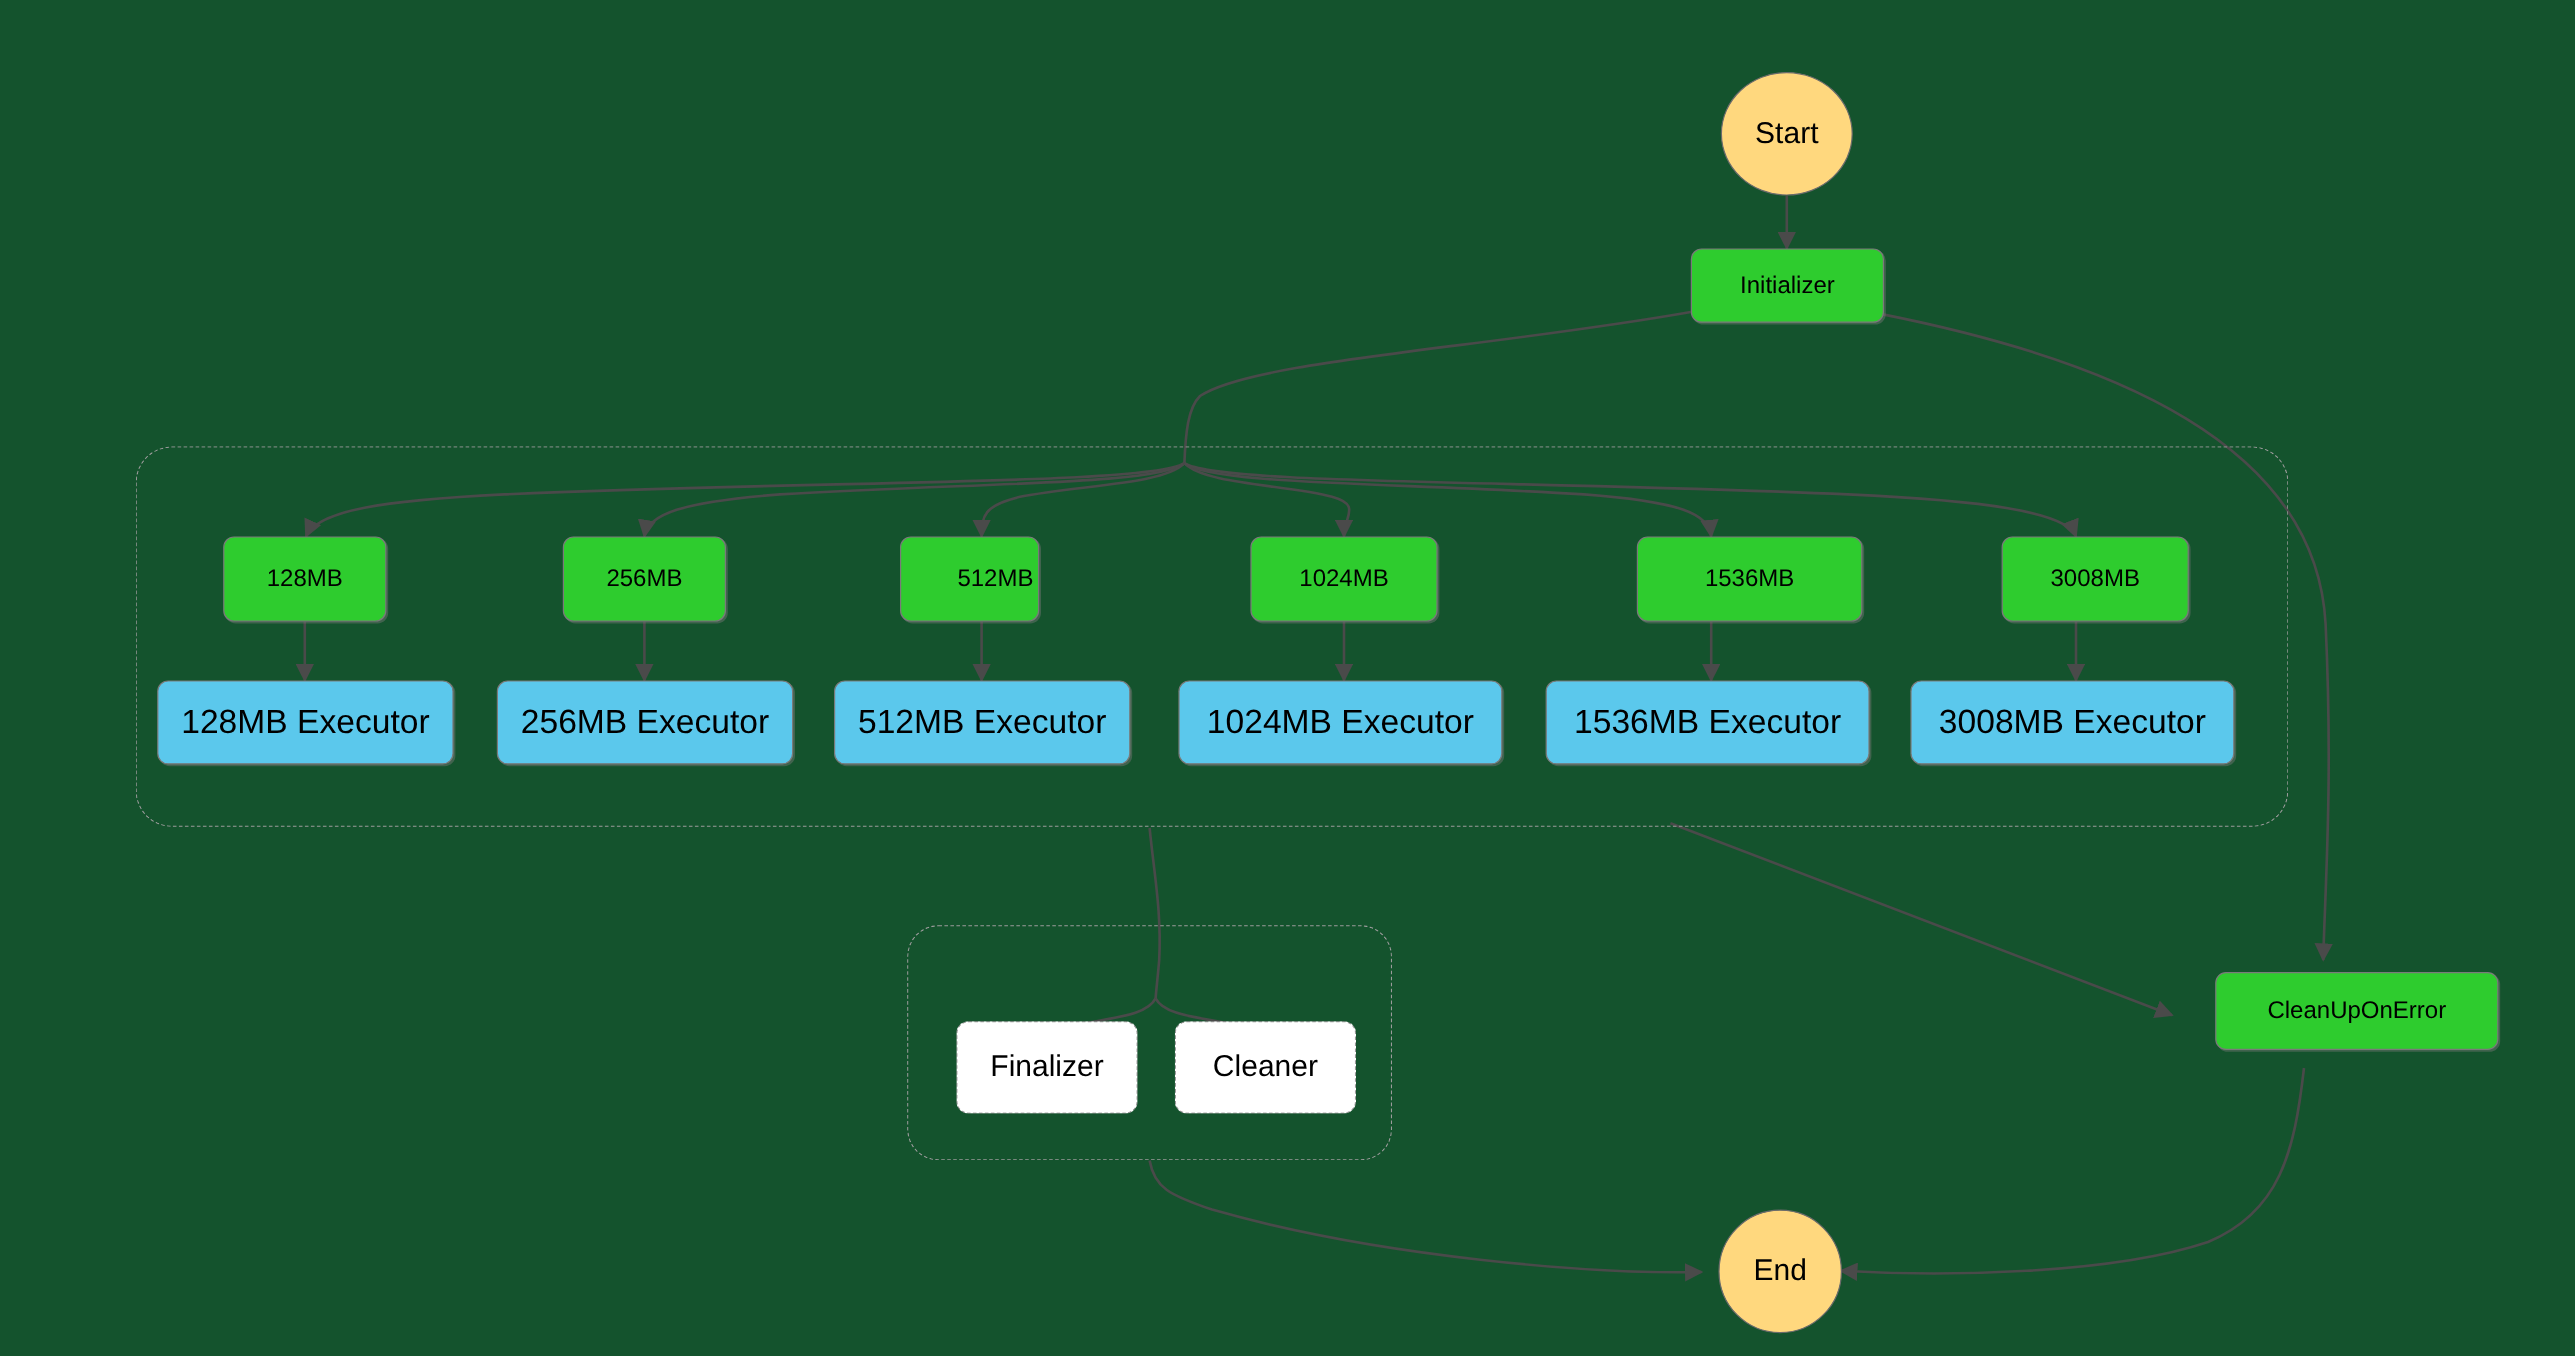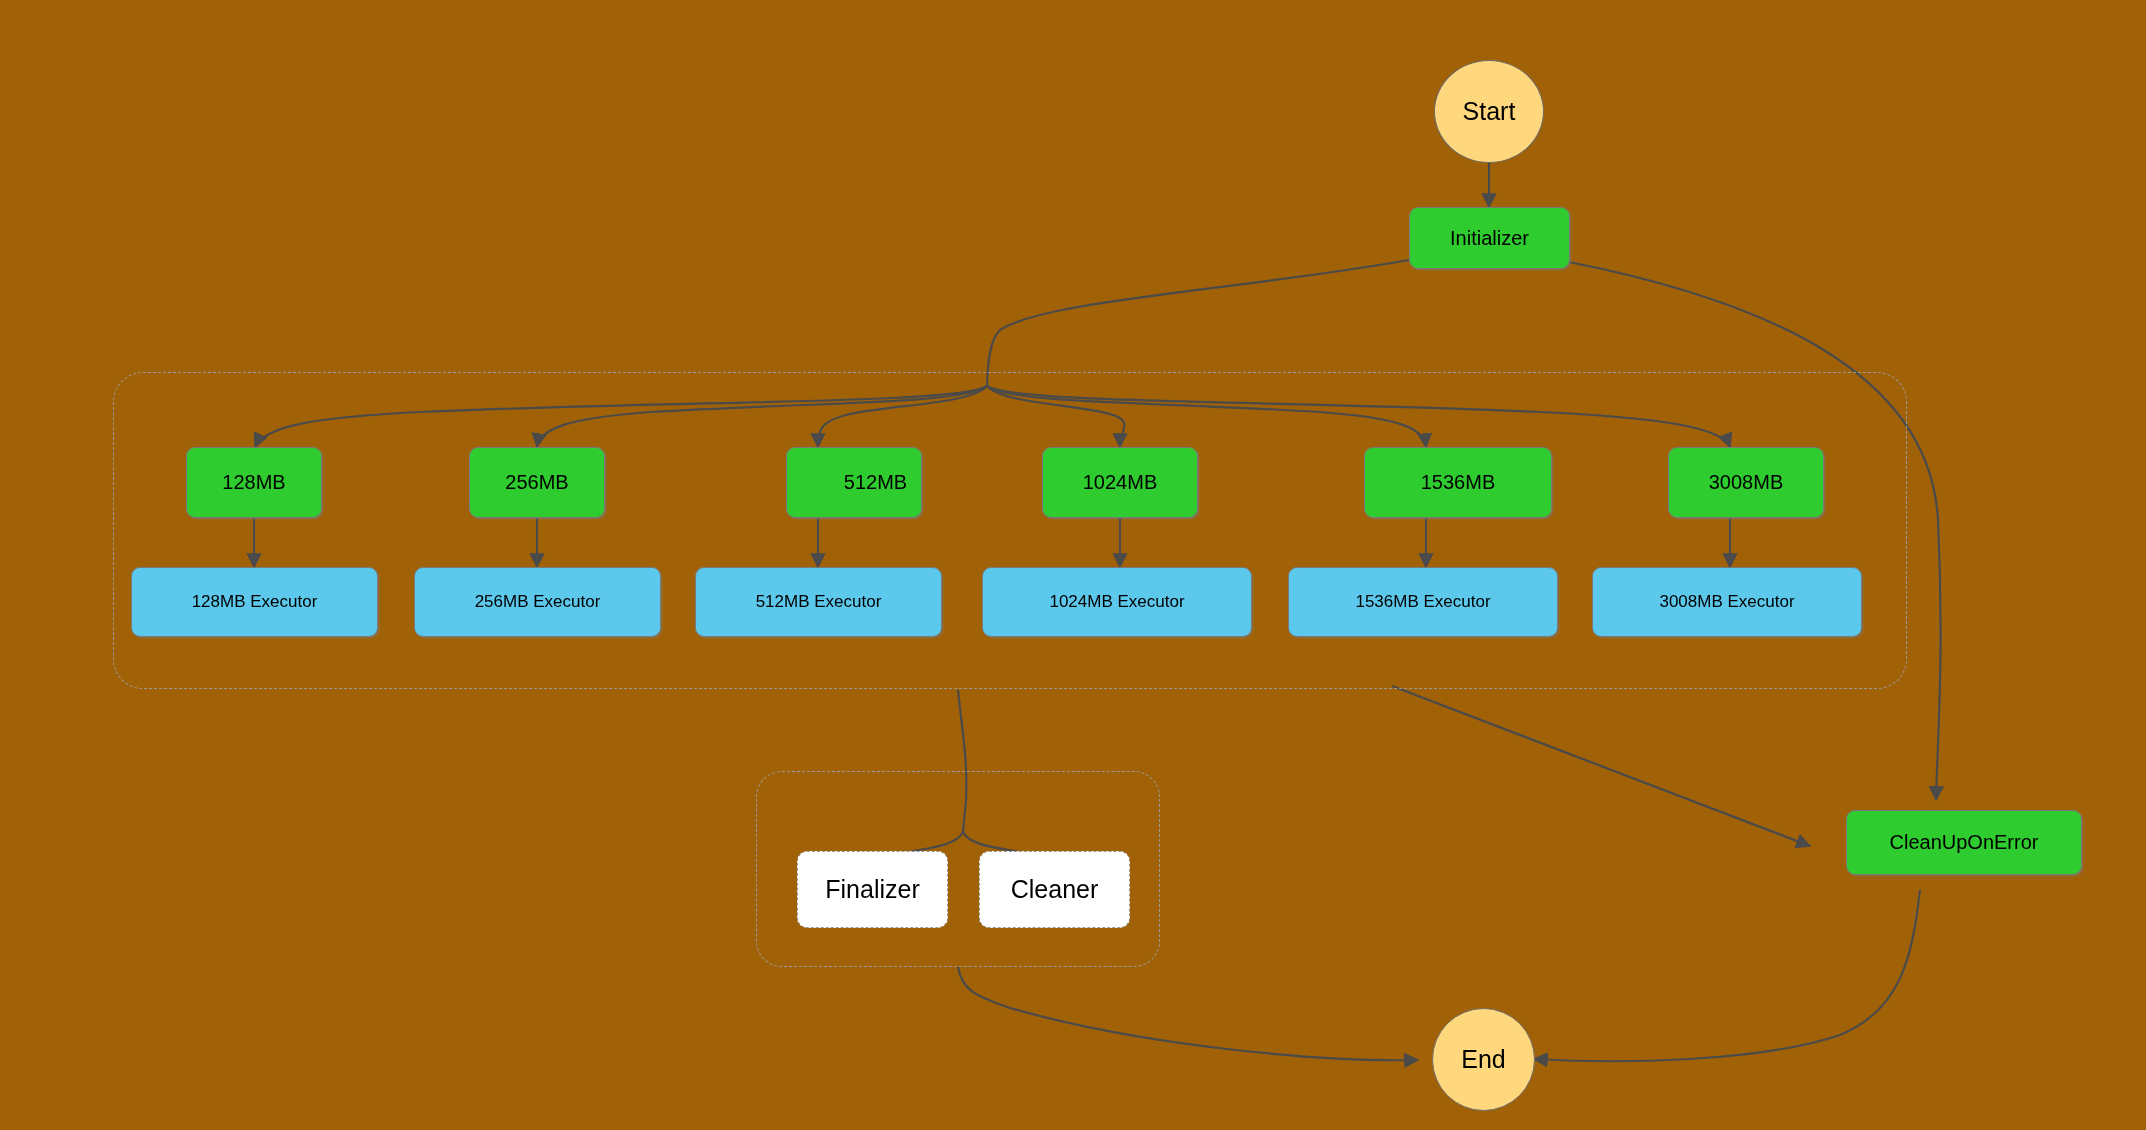--- a/index.html
+++ b/index.html
@@ -8,21 +8,21 @@
     padding: 0;
     background: #ffffff;
   }
   body {
     font-family: "Liberation Sans", "DejaVu Sans", sans-serif;
   }
   #canvas {
     position: relative;
     width: 2146px;
     height: 1130px;
-    background: #a16207;
+    background: #14532d;
     overflow: hidden;
   }
   #edges {
     position: absolute;
     left: 0;
     top: 0;
     width: 2146px;
     height: 1130px;
     pointer-events: none;
   }
@@ -42,21 +42,21 @@
     border: 1.6px solid #7a7a7a;
     border-radius: 9px;
     box-shadow: 1.5px 1.5px 0 rgba(120,120,120,0.45);
     font-size: 20px;
   }
   .node-exec {
     background: #5BC8EC;
     border: 1.6px solid #7a7a7a;
     border-radius: 9px;
     box-shadow: 1.5px 1.5px 0 rgba(120,120,120,0.45);
-    font-size: 17px;
+    font-size: 28px;
   }
   .node-terminal {
     background: #FFD87E;
     border: 1.6px solid #6b6b6b;
     border-radius: 50%;
     font-size: 25px;
   }
   .node-dashed {
     background: #ffffff;
     border: 1.8px dashed #999999;
@@ -130,21 +130,21 @@
   <div class="node node-task" style="left:1409px; top:207px; width:161px; height:62px;">
     <span>Initializer</span>
   </div>
 
   <div class="node node-task" style="left:186px; top:447px; width:136px; height:71px;">
     <span>128MB</span>
   </div>
   <div class="node node-task" style="left:469px; top:447px; width:136px; height:71px;">
     <span>256MB</span>
   </div>
-  <div class="node node-task" style="left:786px; top:447px; width:136px; height:71px;padding-left:43px;">
+  <div class="node node-task" style="left:750px; top:447px; width:116px; height:71px;padding-left:43px;">
     <span>512MB</span>
   </div>
   <div class="node node-task" style="left:1042px; top:447px; width:156px; height:71px;">
     <span>1024MB</span>
   </div>
   <div class="node node-task" style="left:1348px; top:447px; width:188px; height:71px;margin-left:16px;">
     <span>1536MB</span>
   </div>
   <div class="node node-task" style="left:1652px; top:447px; width:156px; height:71px;margin-left:16px;">
     <span>3008MB</span>

